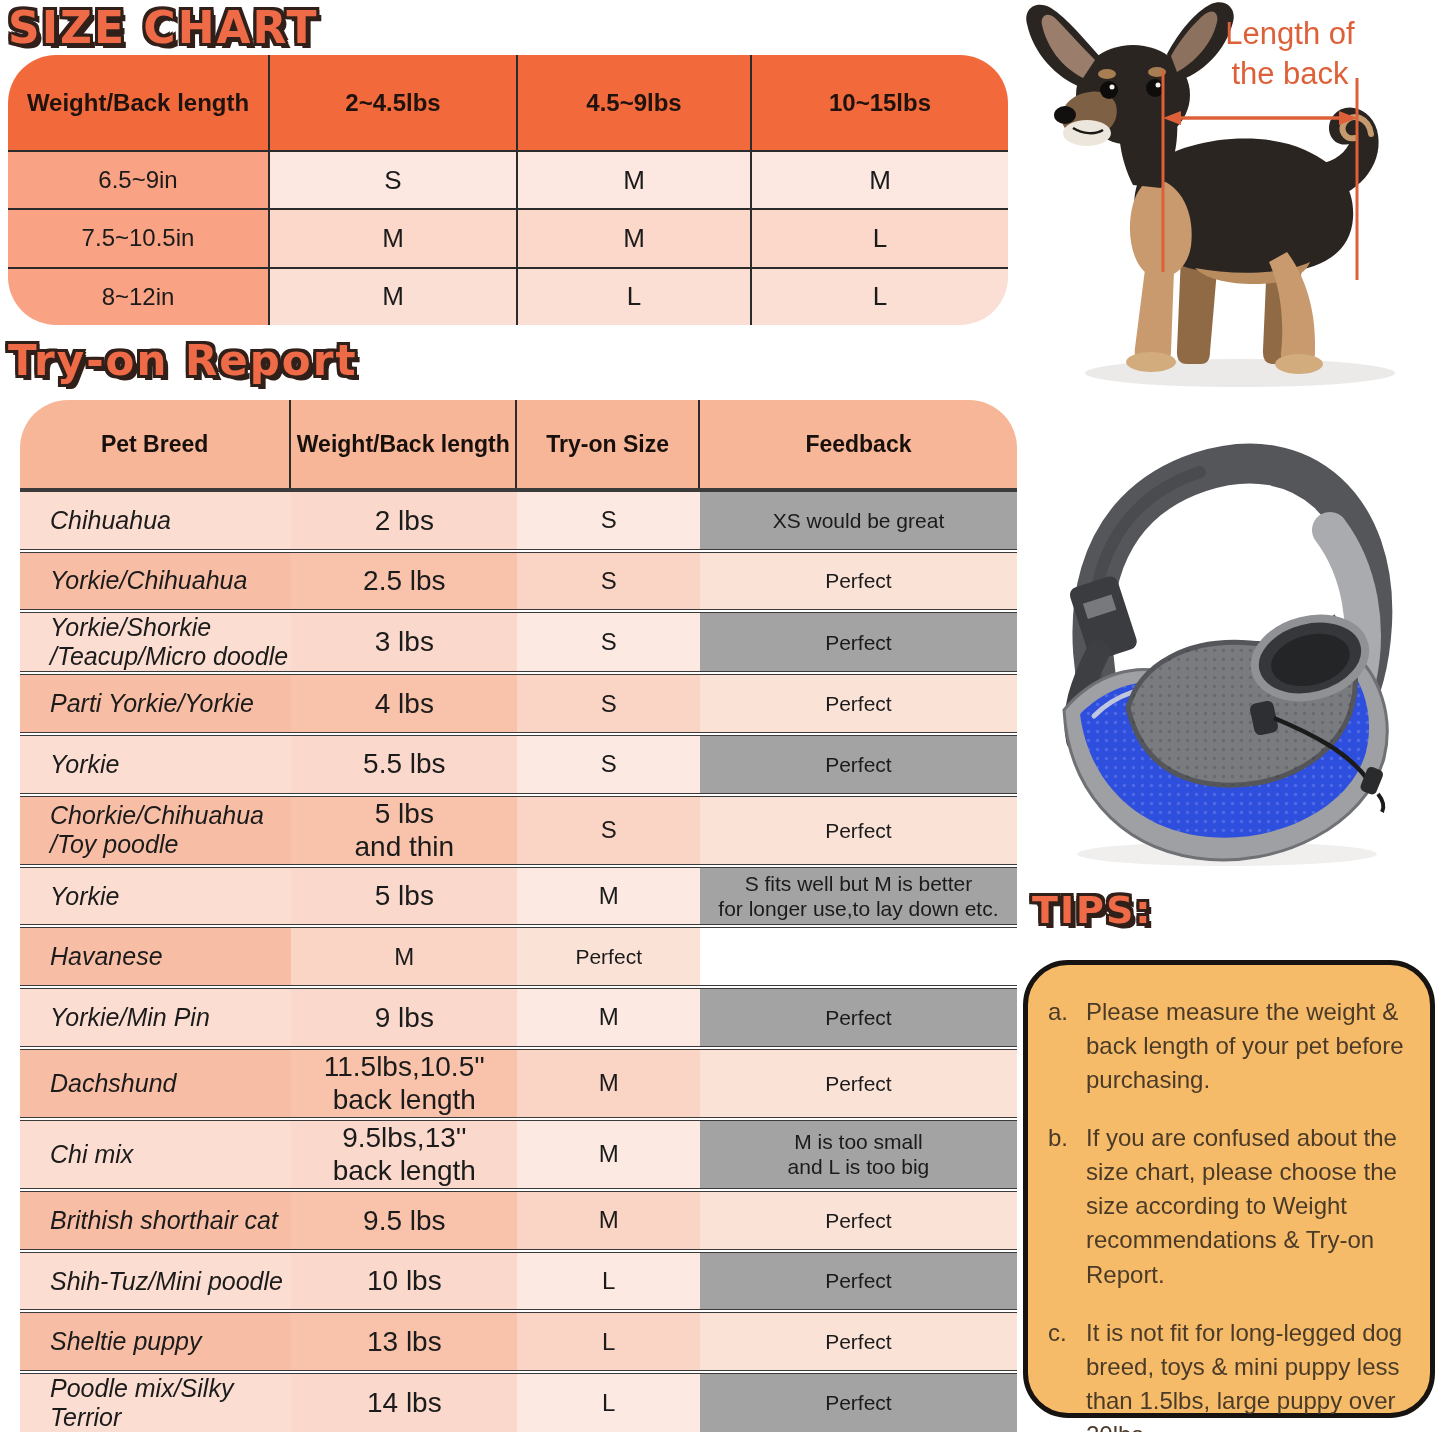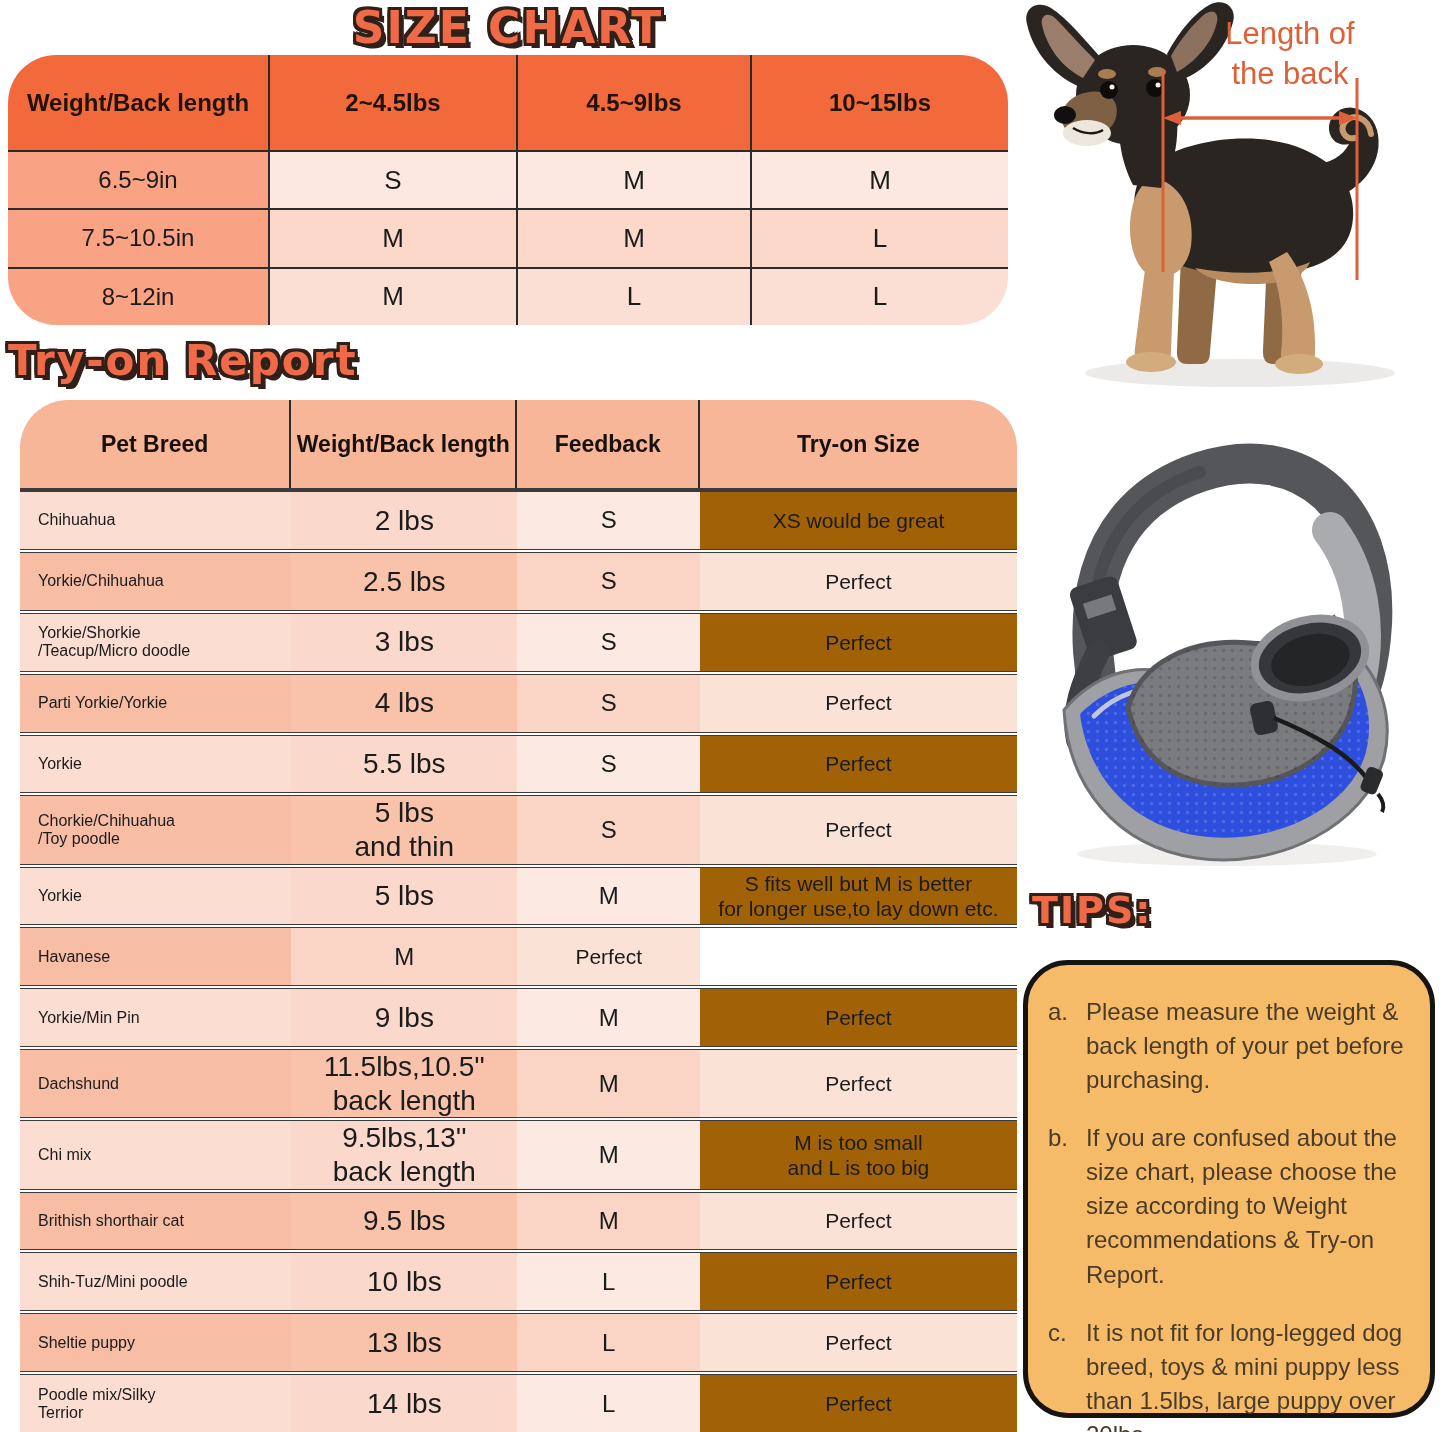--- a/index.html
+++ b/index.html
@@ -15,21 +15,21 @@
     font-family:"DejaVu Sans", sans-serif;
     font-weight:bold;
     color:#EF6B47;
     letter-spacing:2px;
     text-shadow:
       -3px -3px 0 #31201a, 3px -3px 0 #31201a, -3px 3px 0 #31201a, 3px 3px 0 #31201a,
       -3px 0 0 #31201a, 3px 0 0 #31201a, 0 -3px 0 #31201a, 0 3px 0 #31201a,
       5px 5px 0 #31201a;
     white-space:nowrap;
   }
-  .title-size  { left:8px; top:2px;   width:1000px; text-align:center; font-size:44px; }
+  .title-size  { left:8px; top:2px;   width:1000px; text-align:left; font-size:44px; }
   .title-tryon { left:8px; top:336px; width:1000px; text-align:left; font-size:42px; }
   .title-tips  { left:1032px; top:888px; font-size:38px; }
 
   
   .cell { display:flex; align-items:center; justify-content:center; text-align:center; white-space:pre-line; }
 
   
   .sc-table {
     position:absolute; left:8px; top:55px; width:1000px; height:270px;
     border-radius:48px; overflow:hidden; display:flex; flex-direction:column;
@@ -52,28 +52,28 @@
     position:absolute; left:20px; top:400px; width:997px; height:1032px;
     border-radius:48px 48px 0 0; overflow:hidden; display:flex; flex-direction:column;
   }
   .to-cols { display:grid; grid-template-columns:27.2% 22.7% 18.3% 31.8%; }
   .to-header { height:88px; flex:0 0 auto; background:#F6B697; border-bottom:4px solid #3B3B3B; }
   .to-header .cell { font-weight:bold; font-size:23px; color:#18100c; }
   .to-header .cell:not(:last-child) { border-right:2px solid #2B2B2B; }
   .to-body { flex:1; display:flex; flex-direction:column; }
   .to-row { flex:1; }
   .to-row + .to-row { border-top:4px double #3B3B3B; }
-  .to-row .breed { justify-content:flex-start; text-align:left; padding-left:18px; font-size:16px; }
+  .to-row .breed { justify-content:flex-start; text-align:left; padding-left:30px; font-size:25px;font-style:italic; }
   .to-row .weight { font-size:28px; line-height:1.2; }
   .to-row .size { font-size:24px; }
   .to-row .feedback { font-size:21px; line-height:1.2; }
   .r-light .breed    { background:#FBDDD2; }
   .r-light .weight   { background:#FAD9CC; }
   .r-light .size     { background:#FCEAE2; }
-  .r-light .feedback { background:#a16207; }
+  .r-light .feedback { background:#a3a3a3; }
   .r-dark .breed     { background:#F8BDA5; }
   .r-dark .weight    { background:#F8C2AB; }
   .r-dark .size      { background:#FAD5C6; }
   .r-dark .feedback  { background:#FBE2D7; }
 
   
   figure { margin:0; padding:0; }
   .dog-fig { position:absolute; left:1005px; top:0;    width:440px; height:400px; }
   .bag-fig { position:absolute; left:1012px; top:412px; width:433px; height:470px; }
   .dog-fig svg, .bag-fig svg { width:100%; height:100%; display:block; }
@@ -124,22 +124,22 @@
   </div>
       </div>
   </div>
 
   <div class="bubble title-tryon">Try-on Report</div>
 
   <div class="to-table">
     <div class="to-header to-cols">
       <div class="cell">Pet Breed</div>
       <div class="cell">Weight/Back length</div>
+      <div class="cell">Try-on Size</div>
       <div class="cell">Feedback</div>
-      <div class="cell">Try-on Size</div>
     </div>
     <div class="to-body">
         <div class="to-row to-cols r-light">
     <div class="cell breed">Chihuahua</div>
     <div class="cell weight">2 lbs</div>
     <div class="cell size">S</div>
     <div class="cell feedback">XS would be great</div>
   </div>
         <div class="to-row to-cols r-dark">
     <div class="cell breed">Yorkie/Chihuahua</div>

